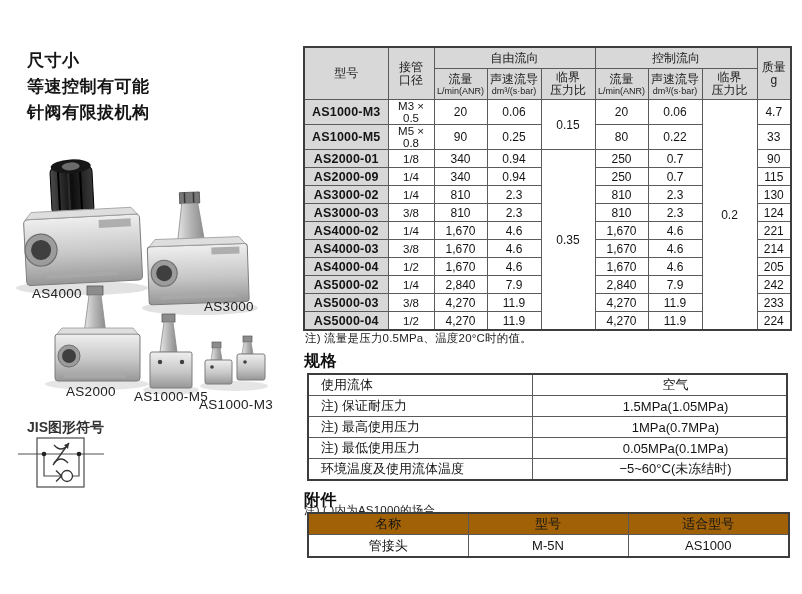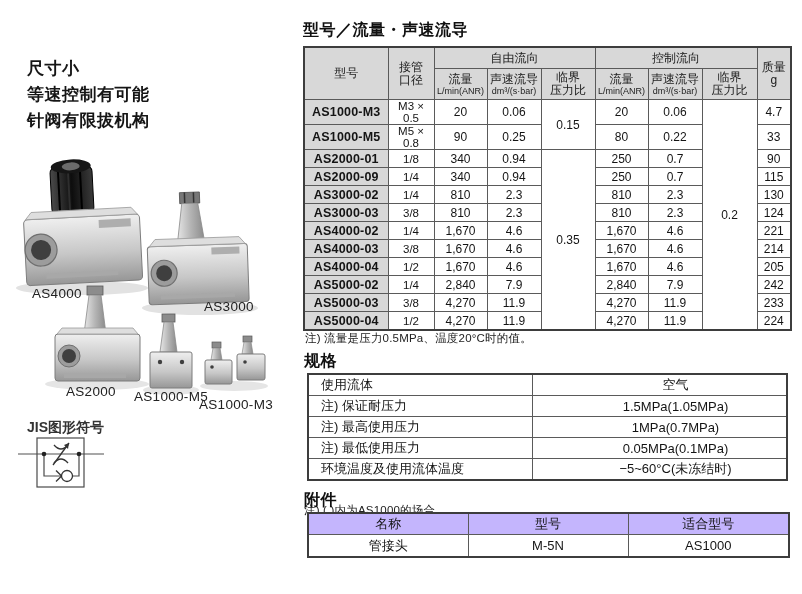--- a/index.html
+++ b/index.html
@@ -1,21 +1,21 @@
 <!DOCTYPE html>
 <html><head>
 <meta charset="utf-8">
 <style>
   html,body{margin:0;padding:0;background:#ffffff;}
   .page{
     position:relative;width:802px;height:594px;background:#fff;overflow:hidden;
     font-family:"Liberation Sans","DejaVu Sans",sans-serif;color:#111;
   }
   
-  .features{position:absolute;left:27px;top:56px;font-size:17px;font-weight:bold;
+  .features{position:absolute;left:27px;top:48px;font-size:17px;font-weight:bold;
     line-height:26px;color:#151515;letter-spacing:.5px;}
   .product-svg{position:absolute;left:0;top:148px;}
   .product-label{position:absolute;font-size:13.5px;color:#222;letter-spacing:.3px;}
   .lbl-as4000{left:32px;top:286px;}
   .lbl-as3000{left:204px;top:299px;}
   .lbl-as2000{left:66px;top:384px;}
   .lbl-as1000m5{left:134px;top:389px;}
   .lbl-as1000m3{left:199px;top:397px;}
   .jis-label{position:absolute;left:27px;top:419px;font-size:14px;font-weight:bold;color:#333;}
   .jis-svg{position:absolute;left:8px;top:433px;}
@@ -37,21 +37,21 @@
   .note{position:absolute;font-size:11.5px;color:#222;letter-spacing:.2px;}
   .n-flow{left:305px;top:331px;}
   .n-spec{left:304px;top:473px;margin-top:30px;}
   .n-acc{left:304px;top:558px;}
   .spec-table{position:absolute;left:307px;top:373px;width:481px;border:2px solid #3d3d3d;}
   .spec-table td{border:1px solid #5a5a5a;height:16.5px;font-size:13px;color:#141414;padding-left:33px;}
   .spec-table td.s-label{text-align:left;padding-left:12px;width:210px;}
   .spec-table td.s-value{text-align:center;}
   .acc-table{position:absolute;left:307px;top:512px;width:481px;border:2px solid #3d3d3d;}
   .acc-table th,.acc-table td{border:1px solid #5a5a5a;text-align:center;font-size:13px;color:#141414;}
-  .acc-table th{background:#c4b5fd;font-weight:normal;height:17px;}
+  .acc-table th{background:#a16207;font-weight:normal;height:17px;}
   .acc-table td{height:19px;}
 </style>
 </head>
 <body>
 
 <div class="page">
 
   <div class="features">
     <div>尺寸小</div>
     <div>等速控制有可能</div>
@@ -157,21 +157,20 @@
     <line x1="45" y1="32" x2="61" y2="10" stroke="#333" stroke-width="1.3"></line>
     <polygon points="61,10 56,12 60,16" fill="#333"></polygon>
     <polyline points="36,21 36,43 71,43 71,21" fill="none" stroke="#4a4a4a" stroke-width="1.2"></polyline>
     <circle cx="36" cy="21" r="2.3" fill="#222"></circle>
     <circle cx="71" cy="21" r="2.3" fill="#222"></circle>
     <circle cx="59" cy="43" r="5.5" fill="#fff" stroke="#333" stroke-width="1.3"></circle>
     <line x1="48" y1="37.5" x2="53.6" y2="43" stroke="#333" stroke-width="1.3"></line>
     <line x1="48" y1="48.5" x2="53.6" y2="43" stroke="#333" stroke-width="1.3"></line>
   </svg>
 
-  <div class="section-title t-flow-title">型号／流量・声速流导</div>
 
   <table class="flow-table">
     <colgroup>
       <col style="width:84px">
         <col style="width:46px">
         <col style="width:53px">
       <col style="width:54px">
         <col style="width:54px">
         <col style="width:53px">
       <col style="width:54px">

